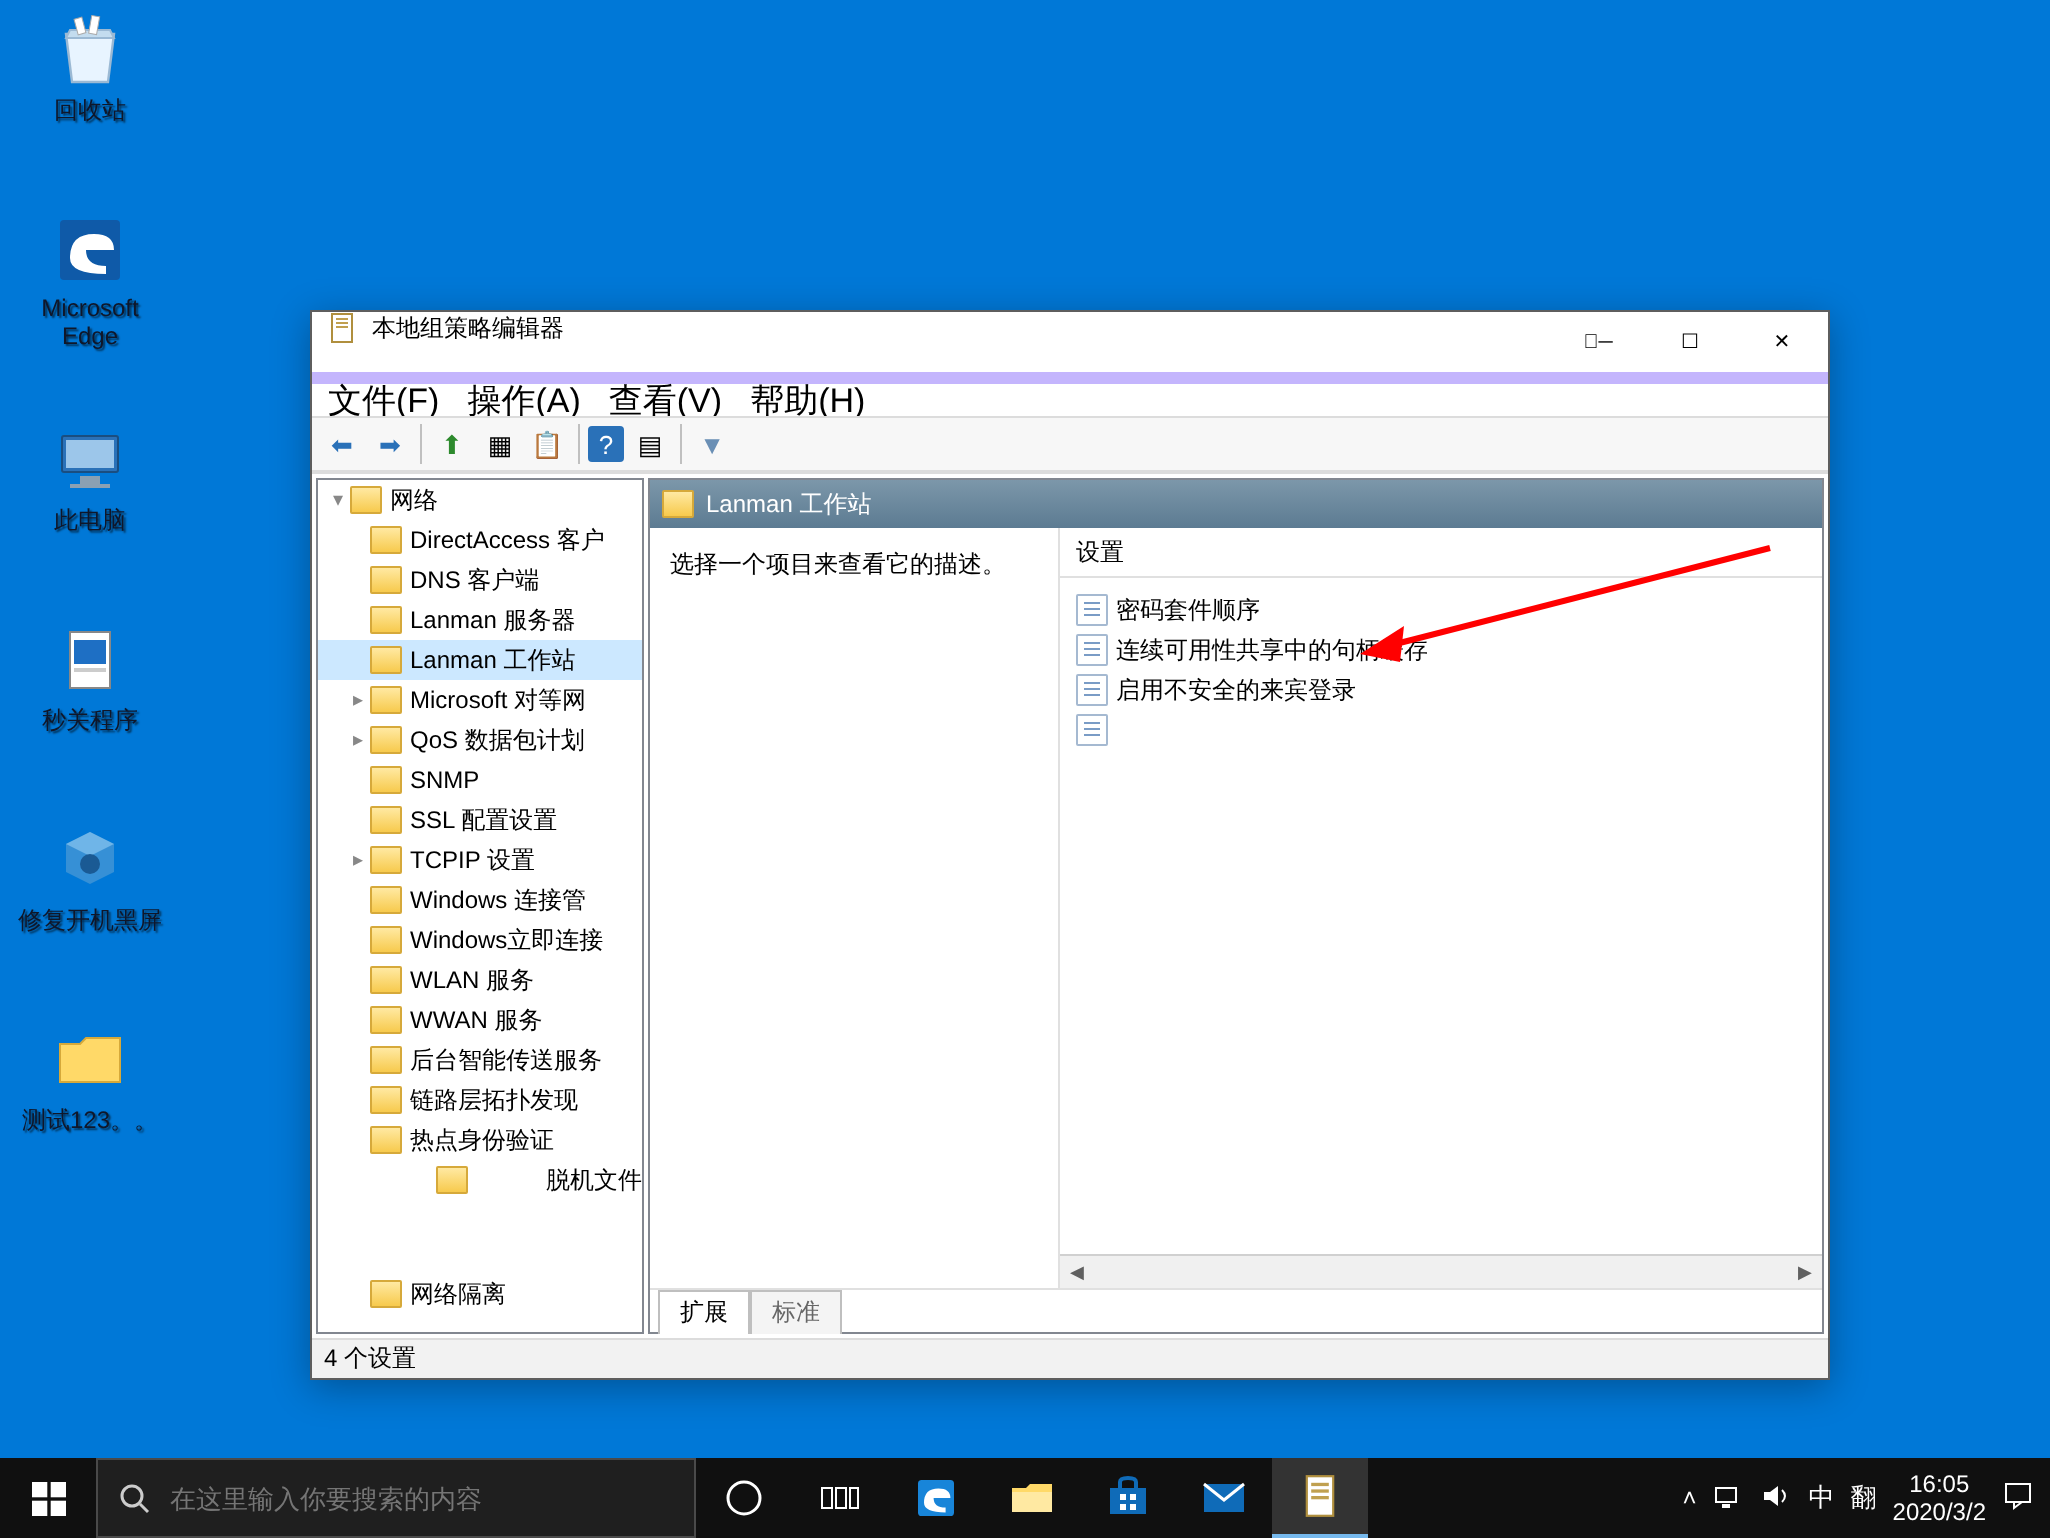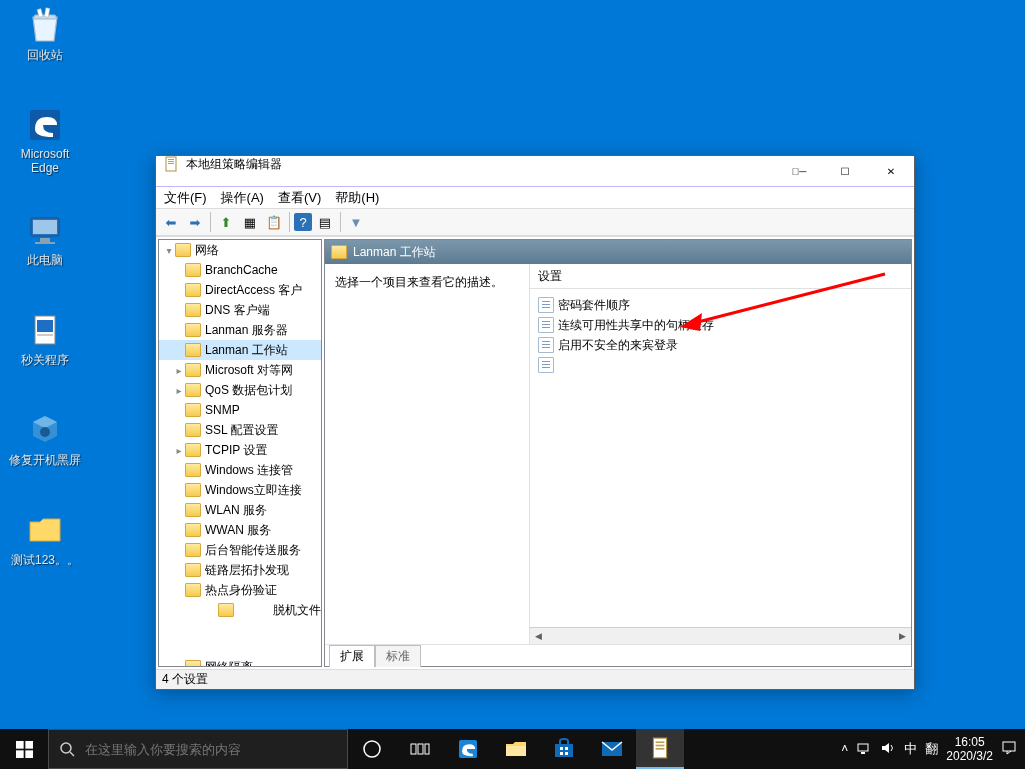--- a/index.html
+++ b/index.html
@@ -3,42 +3,42 @@
 <meta charset="utf-8">
 <style>
 * { box-sizing: border-box; margin: 0; padding: 0; font-family: "Microsoft YaHei", "Segoe UI", Tahoma, sans-serif; }
 html, body { width: 1025px; height: 769px; overflow: hidden; }
 body { background: #0078d7; position: relative; }
 
 
 .desktop { position: absolute; top: 0; left: 0; width: 100%; height: calc(100% - 40px); }
 .desktop-icon { position: absolute; width: 74px; display: flex; flex-direction: column; align-items: center; cursor: pointer; }
 .desktop-icon .icon-img { width: 40px; height: 40px; display: flex; align-items: center; justify-content: center; }
-.desktop-icon .label { color: #e5e5e5; font-size: 12px; text-align: center; text-shadow: 1px 1px 1px rgba(0,0,0,.6); margin-top: 2px; }
+.desktop-icon .label { color: #0f172a; font-size: 12px; text-align: center; text-shadow: 1px 1px 1px rgba(0,0,0,.6); margin-top: 2px; }
 
 
 .taskbar { position: absolute; bottom: 0; left: 0; width: 100%; height: 40px; background: #101010; display: flex; align-items: stretch; }
 .start-btn { width: 48px; display: flex; align-items: center; justify-content: center; cursor: pointer; }
 .searchbox { flex: 0 0 300px; background: #1f1f1f; border: 1px solid #4a4a4a; display: flex; align-items: center; padding: 0 10px; gap: 10px; }
 .searchbox input { background: transparent; border: none; outline: none; color: #ccc; font-size: 13px; flex: 1; }
 .task-icons { display: flex; }
 .task-icons .taskbtn { width: 48px; display: flex; align-items: center; justify-content: center; cursor: pointer; }
 .task-icons .taskbtn.active { background: #333; border-bottom: 2px solid #76b9ed; }
 .tray { margin-left: auto; display: flex; align-items: center; gap: 8px; color: #fff; font-size: 12px; padding: 0 8px; }
 .tray .clock { text-align: center; line-height: 1.2; font-size: 12px; }
 .tray .trayitem { cursor: pointer; }
 
 
 .window { position: absolute; left: 155px; top: 155px; width: 760px; height: 535px; background: #fff; border: 1px solid #5e5e5e; display: flex; flex-direction: column; box-shadow: 0 4px 18px rgba(0,0,0,.3); }
 .titlebar { height: 30px; display: flex; padding-left: 8px; background: #fff; }
 .titlebar .title { font-size: 12px; margin-left: 6px; }
 .titlebar .winbtns { margin-left: auto; display: flex; }
 .titlebar .winbtns div { width: 46px; height: 30px; display: flex; align-items: center; justify-content: center; cursor: pointer; font-family: "Segoe MDL2 Assets","Segoe UI Symbol",sans-serif; font-size: 10px; }
 
-.menubar { height: 22px; display: flex; align-items: center; gap: 14px; padding: 0 8px; font-size: 13px; border-top: 1px solid #c4b5fd; }
+.menubar { height: 22px; display: flex; align-items: center; gap: 14px; padding: 0 8px; font-size: 17px; border-top: 6px solid #c4b5fd; }
 .menubar span { cursor: pointer; }
 
 .toolbar { height: 28px; display: flex; align-items: center; gap: 2px; padding: 0 4px; border-top: 1px solid #dcdcdc; border-bottom: 1px solid #dcdcdc; background: #f7f7f7; }
 .toolbar .tbtn { width: 22px; height: 22px; display: flex; align-items: center; justify-content: center; cursor: pointer; font-size: 13px; border: 1px solid transparent; }
 .toolbar .sep { width: 1px; height: 20px; background: #c0c0c0; margin: 0 2px; }
 
 .body { flex: 1; display: flex; border-top: 1px solid #dcdcdc; min-height: 0; }
 .tree { width: 164px; border: 1px solid #828790; margin: 2px; overflow-y: auto; font-size: 12px; background: #fff; }
 .tree-item { display: flex; align-items: center; height: 20px; padding-left: 4px; cursor: pointer; white-space: nowrap; }
 .tree-item.sel { background: #cce8ff; }
@@ -172,25 +172,20 @@
     <div class="tbtn">▤</div>
     <div class="sep"></div>
     <div class="tbtn" style="color:#6a8fb5">▼</div>
   </div>
   <div class="body">
     <div class="tree" id="tree">
         <div class="tree-item">
           <span class="exp">▾</span>
           <span class="folder"></span>
           <span>网络</span>
-        </div>
-        <div class="tree-item" style="padding-left: 14px;">
-          <span class="exp"></span>
-          <span class="folder"></span>
-          <span>BranchCache</span>
         </div>
         <div class="tree-item" style="padding-left: 14px;">
           <span class="exp"></span>
           <span class="folder"></span>
           <span>DirectAccess 客户</span>
         </div>
         <div class="tree-item" style="padding-left: 14px;">
           <span class="exp"></span>
           <span class="folder"></span>
           <span>DNS 客户端</span>

